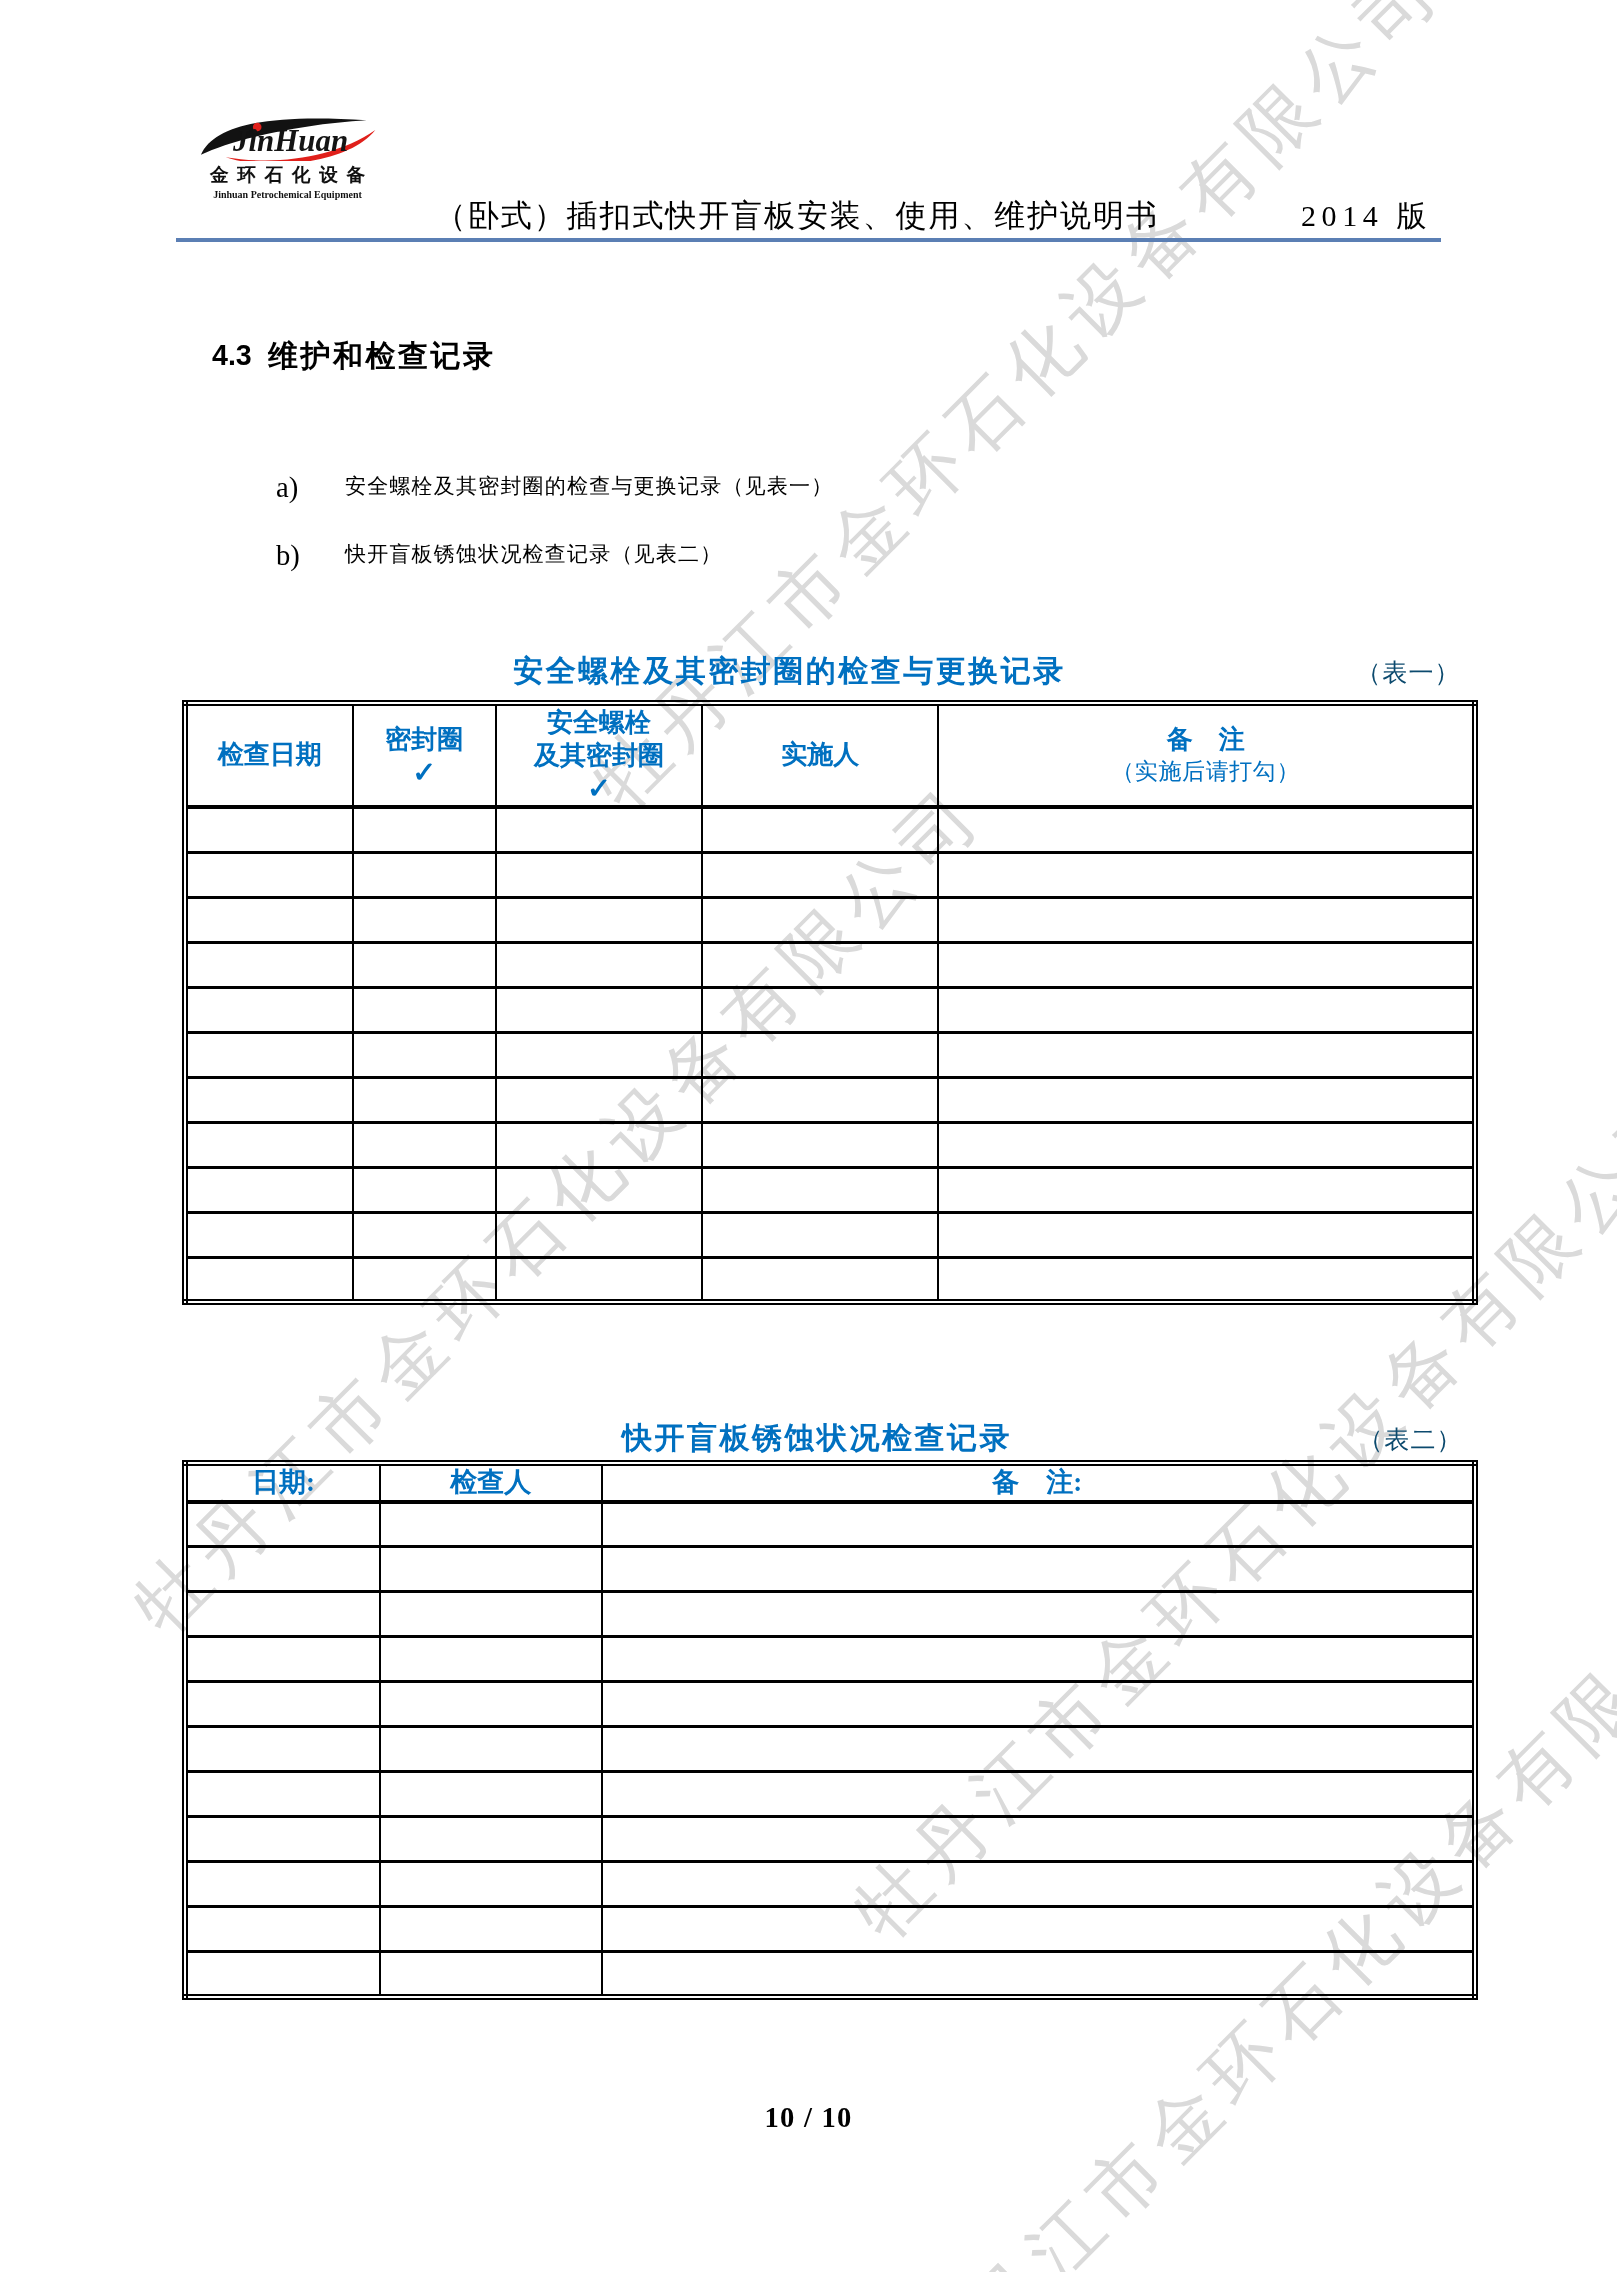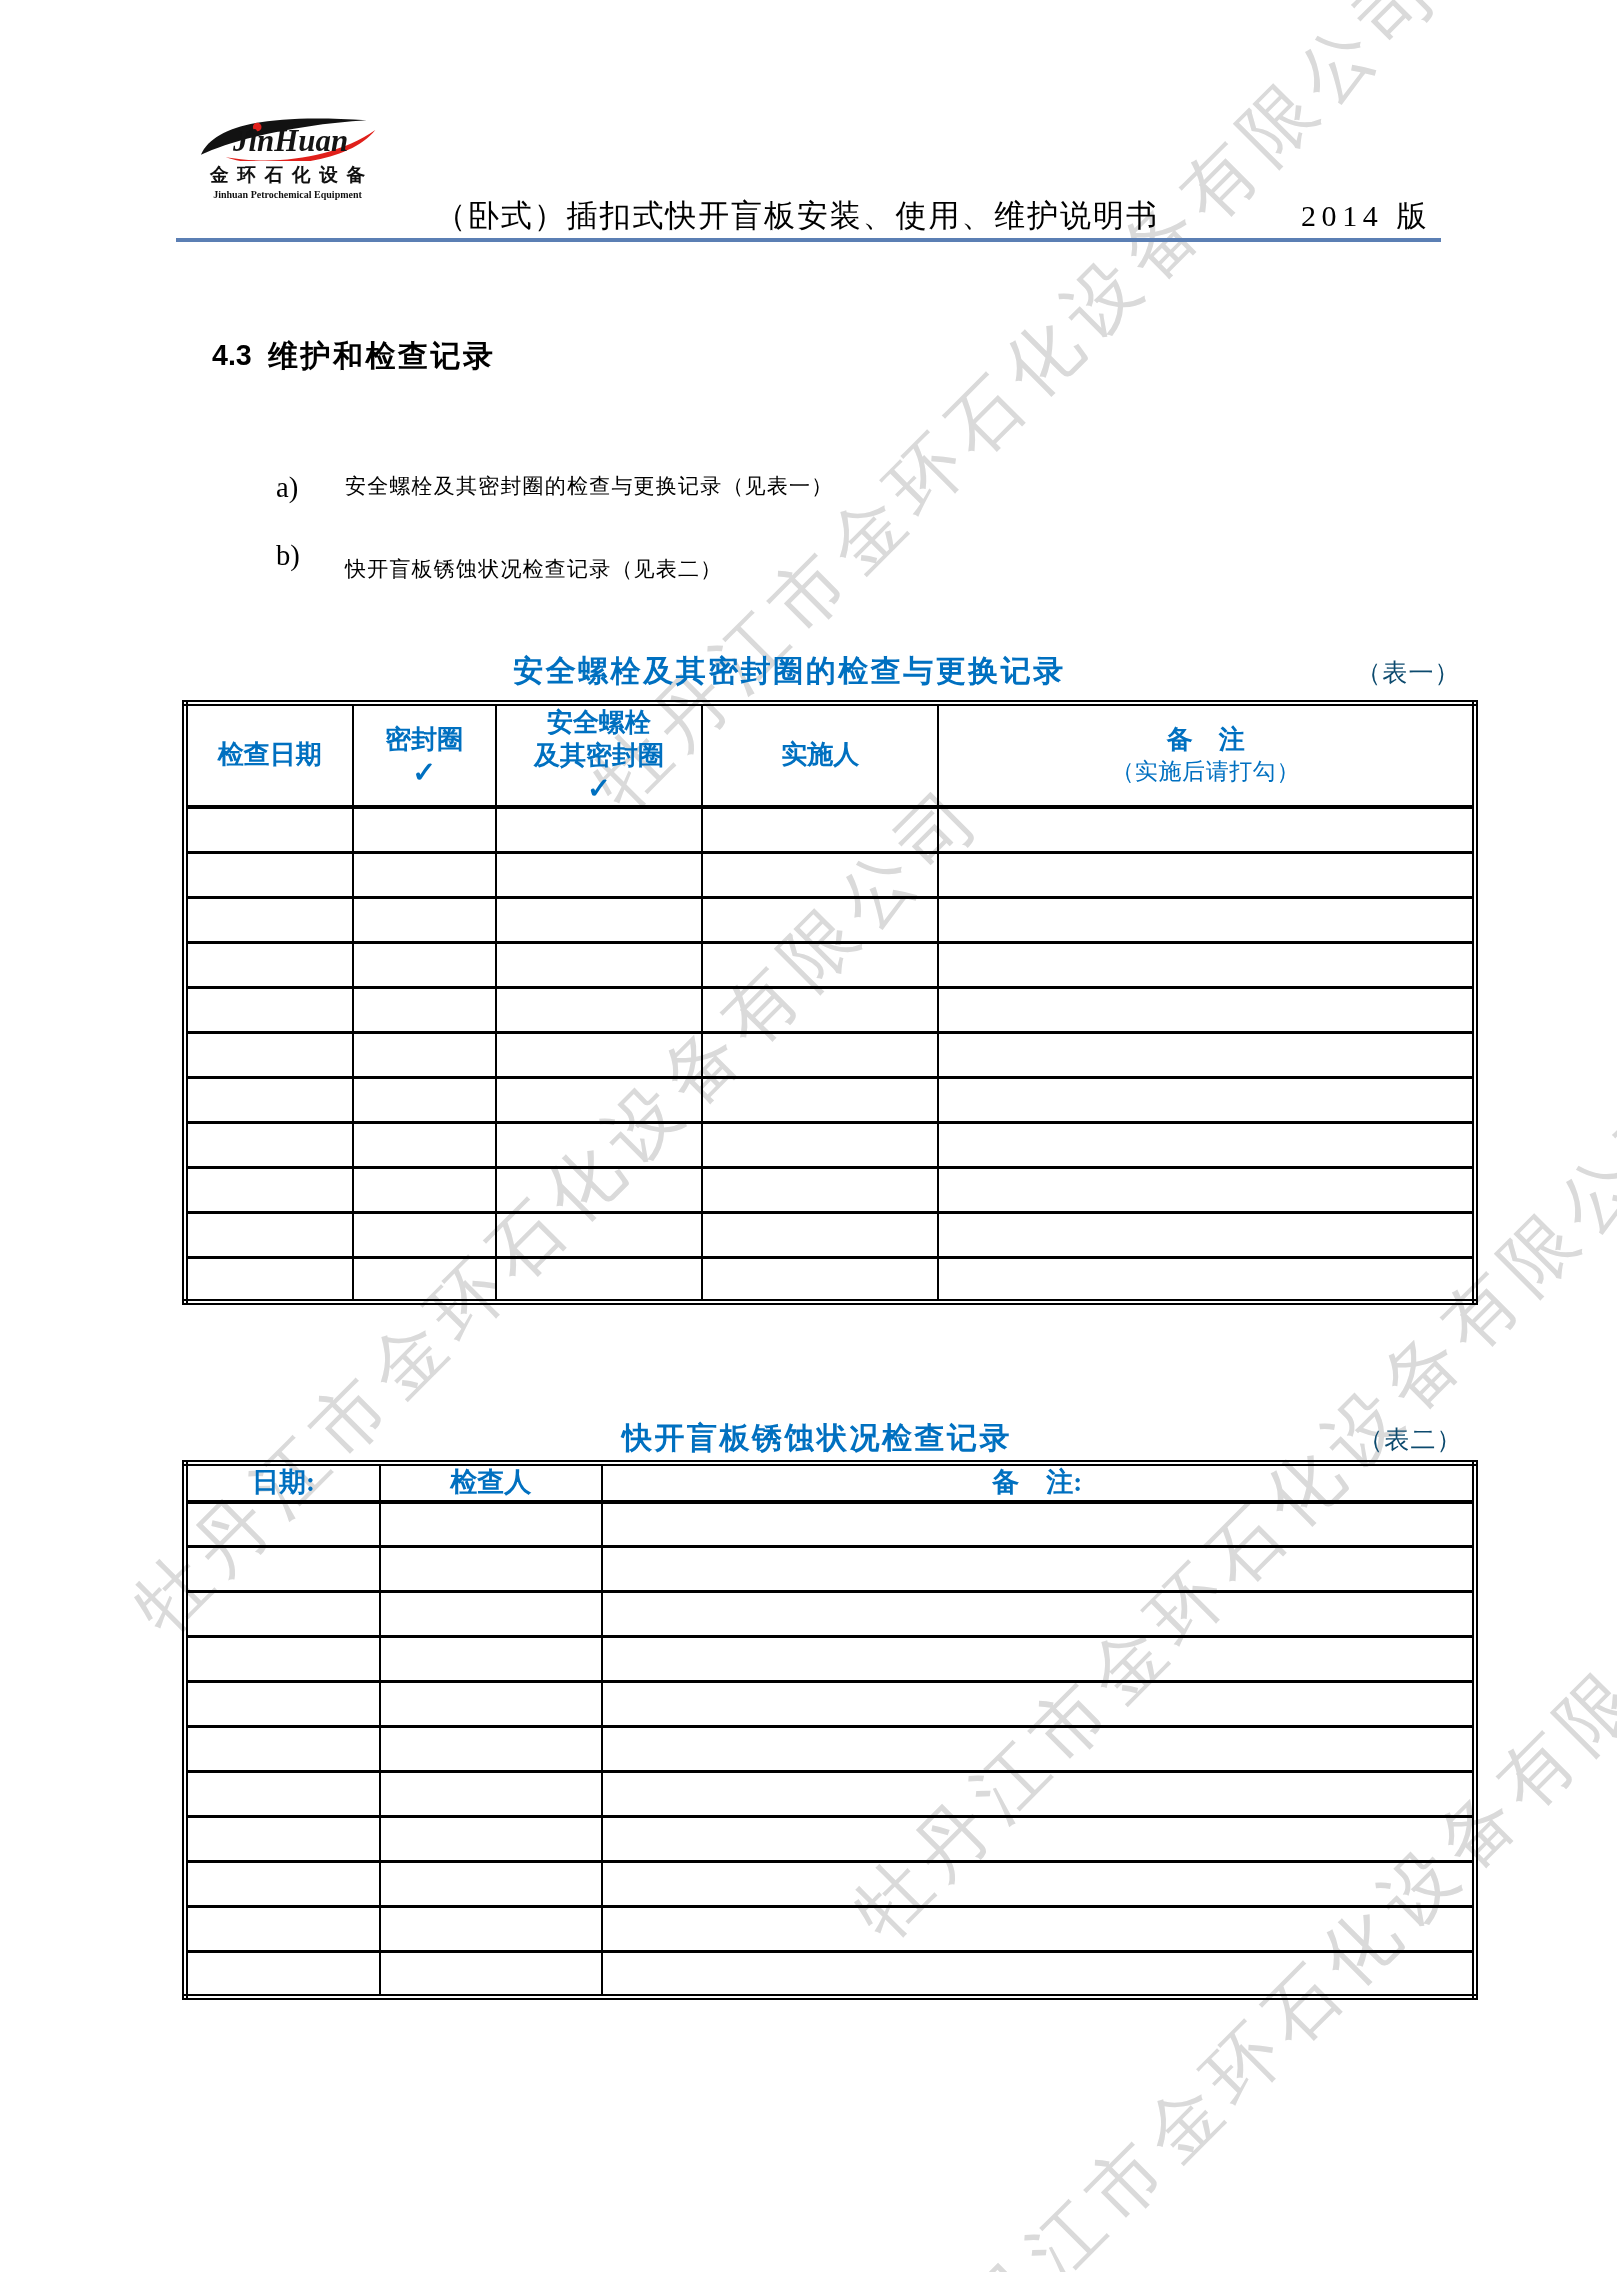--- a/index.html
+++ b/index.html
@@ -64,21 +64,21 @@
     left:268px;top:336px;
     font-family:"Liberation Sans","DejaVu Sans",sans-serif;
     font-weight:bold;font-size:30px;letter-spacing:2.5px;
   }
   .intro{left:281px;top:405px;font-size:28.6px;letter-spacing:1.2px;}
   .list-marker{font-size:28.6px;}
   .marker-a{left:276px;top:472px;}
   .marker-b{left:276px;top:540px;}
   .list-text{font-size:21px;letter-spacing:1.2px;}
   .text-a{left:345px;top:472px;}
-  .text-b{left:345px;top:540px;margin-top:15px;}
+  .text-b{left:345px;top:540px;}
   
   .tbl-title{
     font-family:"Liberation Sans","DejaVu Sans",sans-serif;
     font-weight:bold;font-size:30px;letter-spacing:2.5px;
     color:#0070C0;text-align:center;
   }
   .t1-title{left:182px;top:651px;width:1215px;}
   .t2-title{left:182px;top:1418px;width:1270px;text-align:center;}
   .tbl-tag{
     font-size:25px;color:#0c4a6e;letter-spacing:1.2px;
@@ -349,15 +349,16 @@
           <td></td>
         </tr>
         <tr>
           <td></td>
           <td></td>
           <td></td>
         </tr>
       </tbody>
   </table>
 
+  <div class="layer page-footer">10 / 10</div>
 
 </div>
 
 
 </body></html>

